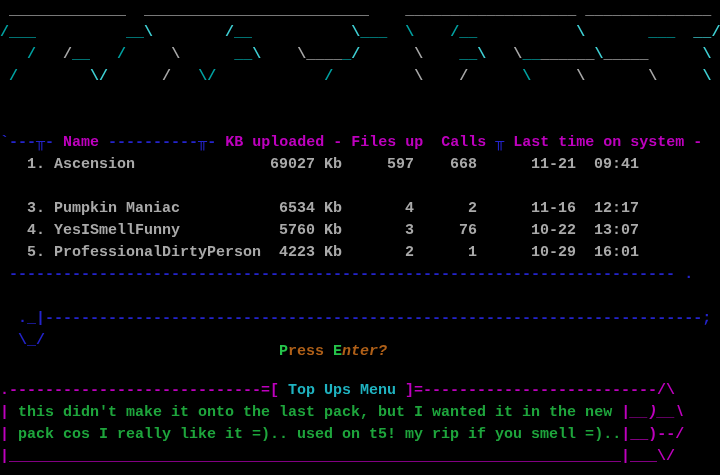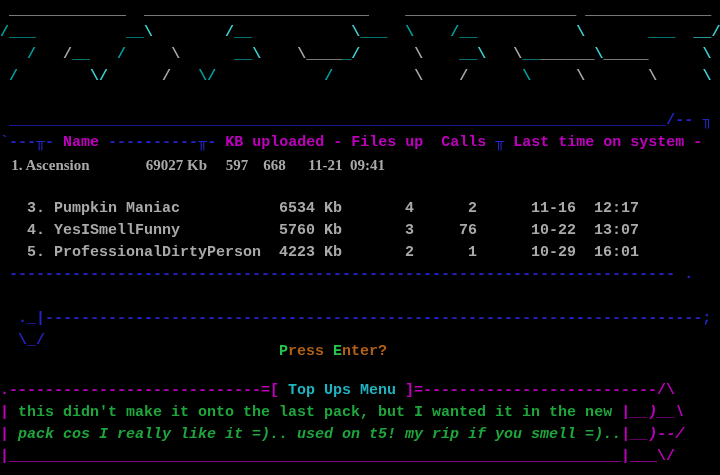--- a/index.html
+++ b/index.html
@@ -14,27 +14,26 @@
   }
 </style>
 </head>
 <body>
 
 <div class="terminal">
     <div class="line" style="top: 0px; text-align: right;"><span> </span><span style="color: rgb(169, 169, 169);">_____________</span><span>  </span><span style="color: rgb(169, 169, 169);">_________________________</span><span>    </span><span style="color: rgb(169, 169, 169);">___________________</span><span> </span><span style="color: rgb(169, 169, 169);">______________</span></div>
     <div class="line" style="top: 22px;"><span style="color: rgb(0, 162, 162);">/</span><span style="color: rgb(0, 162, 162);">___</span><span>          </span><span style="color: rgb(0, 162, 162);">__</span><span style="color: rgb(63, 208, 212);">\</span><span>        </span><span style="color: rgb(63, 208, 212);">/</span><span style="color: rgb(0, 162, 162);">__</span><span>           </span><span style="color: rgb(63, 208, 212);">\</span><span style="color: rgb(0, 162, 162);">___</span><span>  </span><span style="color: rgb(0, 162, 162);">\</span><span>    </span><span style="color: rgb(0, 162, 162);">/</span><span style="color: rgb(0, 162, 162);">__</span><span>           </span><span style="color: rgb(63, 208, 212);">\</span><span>       </span><span style="color: rgb(0, 162, 162);">___</span><span>  </span><span style="color: rgb(63, 208, 212);">__</span><span style="color: rgb(63, 208, 212);">/</span></div>
     <div class="line" style="top: 44px;"><span>   </span><span style="color: rgb(0, 162, 162);">/</span><span>   </span><span style="color: rgb(169, 169, 169);">/</span><span style="color: rgb(0, 162, 162);">__</span><span>   </span><span style="color: rgb(0, 162, 162);">/</span><span>     </span><span style="color: rgb(169, 169, 169);">\</span><span>      </span><span style="color: rgb(0, 162, 162);">__</span><span style="color: rgb(63, 208, 212);">\</span><span>    </span><span style="color: rgb(169, 169, 169);">\</span><span style="color: rgb(169, 169, 169);">____</span><span style="color: rgb(0, 162, 162);">_</span><span style="color: rgb(63, 208, 212);">/</span><span>      </span><span style="color: rgb(169, 169, 169);">\</span><span>    </span><span style="color: rgb(0, 162, 162);">__</span><span style="color: rgb(63, 208, 212);">\</span><span>   </span><span style="color: rgb(169, 169, 169);">\</span><span style="color: rgb(0, 162, 162);">__</span><span style="color: rgb(169, 169, 169);">______</span><span style="color: rgb(63, 208, 212);">\</span><span style="color: rgb(169, 169, 169);">_____</span><span>      </span><span style="color: rgb(63, 208, 212);">\</span><span> </span></div>
     <div class="line" style="top: 66px;"><span> </span><span style="color: rgb(0, 162, 162);">/</span><span>        </span><span style="color: rgb(63, 208, 212);">\</span><span style="color: rgb(63, 208, 212);">/</span><span>      </span><span style="color: rgb(169, 169, 169);">/</span><span>   </span><span style="color: rgb(0, 162, 162);">\</span><span style="color: rgb(0, 162, 162);">/</span><span>            </span><span style="color: rgb(0, 162, 162);">/</span><span>         </span><span style="color: rgb(169, 169, 169);">\</span><span>    </span><span style="color: rgb(169, 169, 169);">/</span><span>      </span><span style="color: rgb(0, 162, 162);">\</span><span>     </span><span style="color: rgb(169, 169, 169);">\</span><span>       </span><span style="color: rgb(169, 169, 169);">\</span><span>     </span><span style="color: rgb(63, 208, 212);">\</span><span> </span></div>
-    <div class="line" style="top: 110px;"><span> </span><span style="color: rgb(36, 36, 204);">_________________________________________________________________________</span><span style="color: rgb(36, 36, 204);">/-- </span><span style="color: rgb(36, 36, 204);">╖</span><span> </span></div>
     <div class="line" style="top: 132px;"><span style="color: rgb(36, 36, 204);">`---</span><span style="color: rgb(36, 36, 204);">╥</span><span style="color: rgb(36, 36, 204);">-</span><span> </span><span style="color: rgb(190, 0, 190);">Name</span><span> </span><span style="color: rgb(36, 36, 204);">----------</span><span style="color: rgb(36, 36, 204);">╥</span><span style="color: rgb(36, 36, 204);">-</span><span> </span><span style="color: rgb(190, 0, 190);">KB uploaded - Files up  Calls</span><span> </span><span style="color: rgb(36, 36, 204);">╥</span><span> </span><span style="color: rgb(190, 0, 190);">Last time on system -</span><span>  </span></div>
-    <div class="line" style="top: 154px; font-family: Liberation Serif, serif;"><span style="color: rgb(169, 169, 169);">   1. Ascension               69027 Kb     597    668      11-21  09:41</span></div>
+    <div class="line" style="top: 154px;"><span style="color: rgb(169, 169, 169);">   1. Ascension               69027 Kb     597    668      11-21  09:41</span></div>
     <div class="line" style="top: 198px;"><span style="color: rgb(169, 169, 169);">   3. Pumpkin Maniac           6534 Kb       4      2      11-16  12:17</span></div>
     <div class="line" style="top: 220px;"><span style="color: rgb(169, 169, 169);">   4. YesISmellFunny           5760 Kb       3     76      10-22  13:07</span></div>
     <div class="line" style="top: 242px;"><span style="color: rgb(169, 169, 169);">   5. ProfessionalDirtyPerson  4223 Kb       2      1      10-29  16:01</span></div>
     <div class="line" style="top: 264px;"><span> </span><span style="color: rgb(36, 36, 204);">--------------------------------------------------------------------------</span><span style="color: rgb(36, 36, 204);"> .</span></div>
     <div class="line" style="top: 308px;"><span>  </span><span style="color: rgb(36, 36, 204);">._|</span><span style="color: rgb(36, 36, 204);">-------------------------------------------------------------------------</span><span style="color: rgb(36, 36, 204);">;</span><span> </span></div>
     <div class="line" style="top: 330px;"><span>  </span><span style="color: rgb(36, 36, 204);">\_/</span></div>
-    <div class="line" style="top: 341px;"><span>                               </span><span style="color: rgb(37, 196, 74);">P</span><span style="color: rgb(176, 96, 24);">ress</span><span> </span><span style="color: rgb(37, 196, 74);">E</span><span style="color: rgb(176, 96, 24);">nter?</span></div>
+    <div class="line" style="top: 341px;"><span>                               </span><span style="color: rgb(37, 196, 74);">P</span><span style="color: rgb(176, 96, 24);">ress</span><span> </span><span style="color: rgb(37, 196, 74);">E</span><span style="color: rgb(176, 96, 24); font-style: italic;">nter?</span></div>
     <div class="line" style="top: 380px;"><span style="color: rgb(190, 0, 190);">.----------------------------=[</span><span style="color: rgb(31, 179, 193);"> Top Ups Menu </span><span style="color: rgb(190, 0, 190);">]=--------------------------/\</span></div>
     <div class="line" style="top: 402px;"><span style="color: rgb(190, 0, 190);">|</span><span> </span><span style="color: rgb(30, 165, 60);">this didn't make it onto the last pack, but I wanted it in the new</span><span> </span><span style="color: rgb(190, 0, 190); font-style: italic;">|__)__\</span></div>
-    <div class="line" style="top: 424px; font-style: italic;"><span style="color: rgb(190, 0, 190);">|</span><span> </span><span style="color: rgb(30, 165, 60);">pack cos I really like it =).. used on t5! my rip if you smell =)..</span><span style="color: rgb(190, 0, 190);">|__)--/</span></div>
+    <div class="line" style="top: 424px;"><span style="color: rgb(190, 0, 190);">|</span><span> </span><span style="color: rgb(30, 165, 60);">pack cos I really like it =).. used on t5! my rip if you smell =)..</span><span style="color: rgb(190, 0, 190);">|__)--/</span></div>
     <div class="line" style="top: 446px;"><span style="color: rgb(190, 0, 190);">|____________________________________________________________________|___\/</span></div>
   </div>
 
 </body></html>

